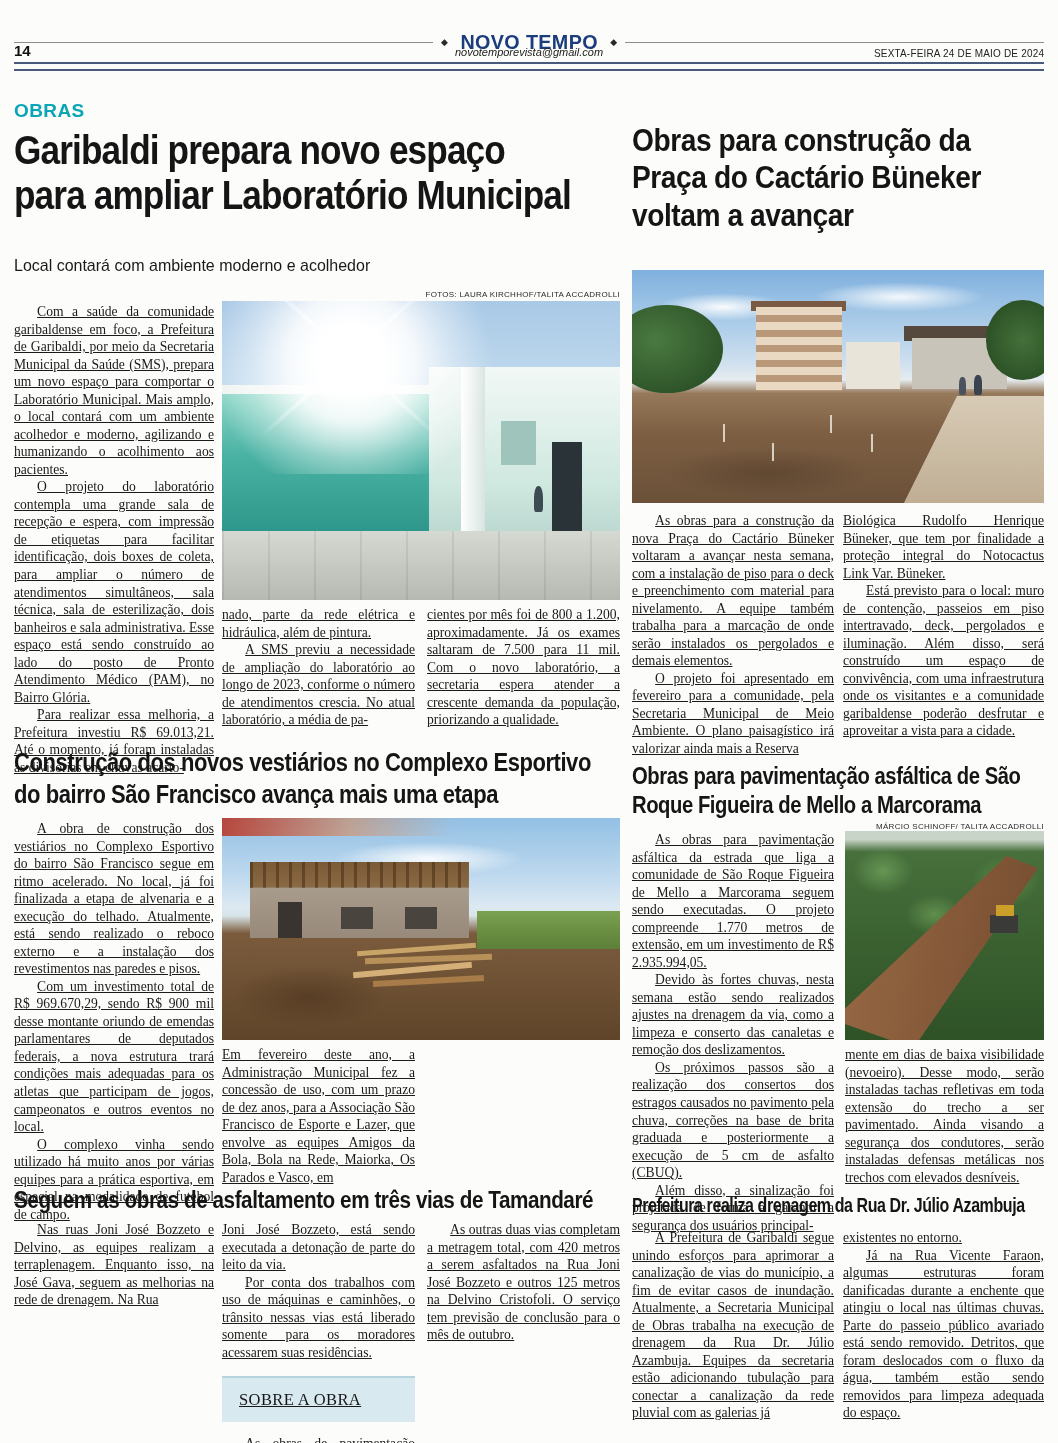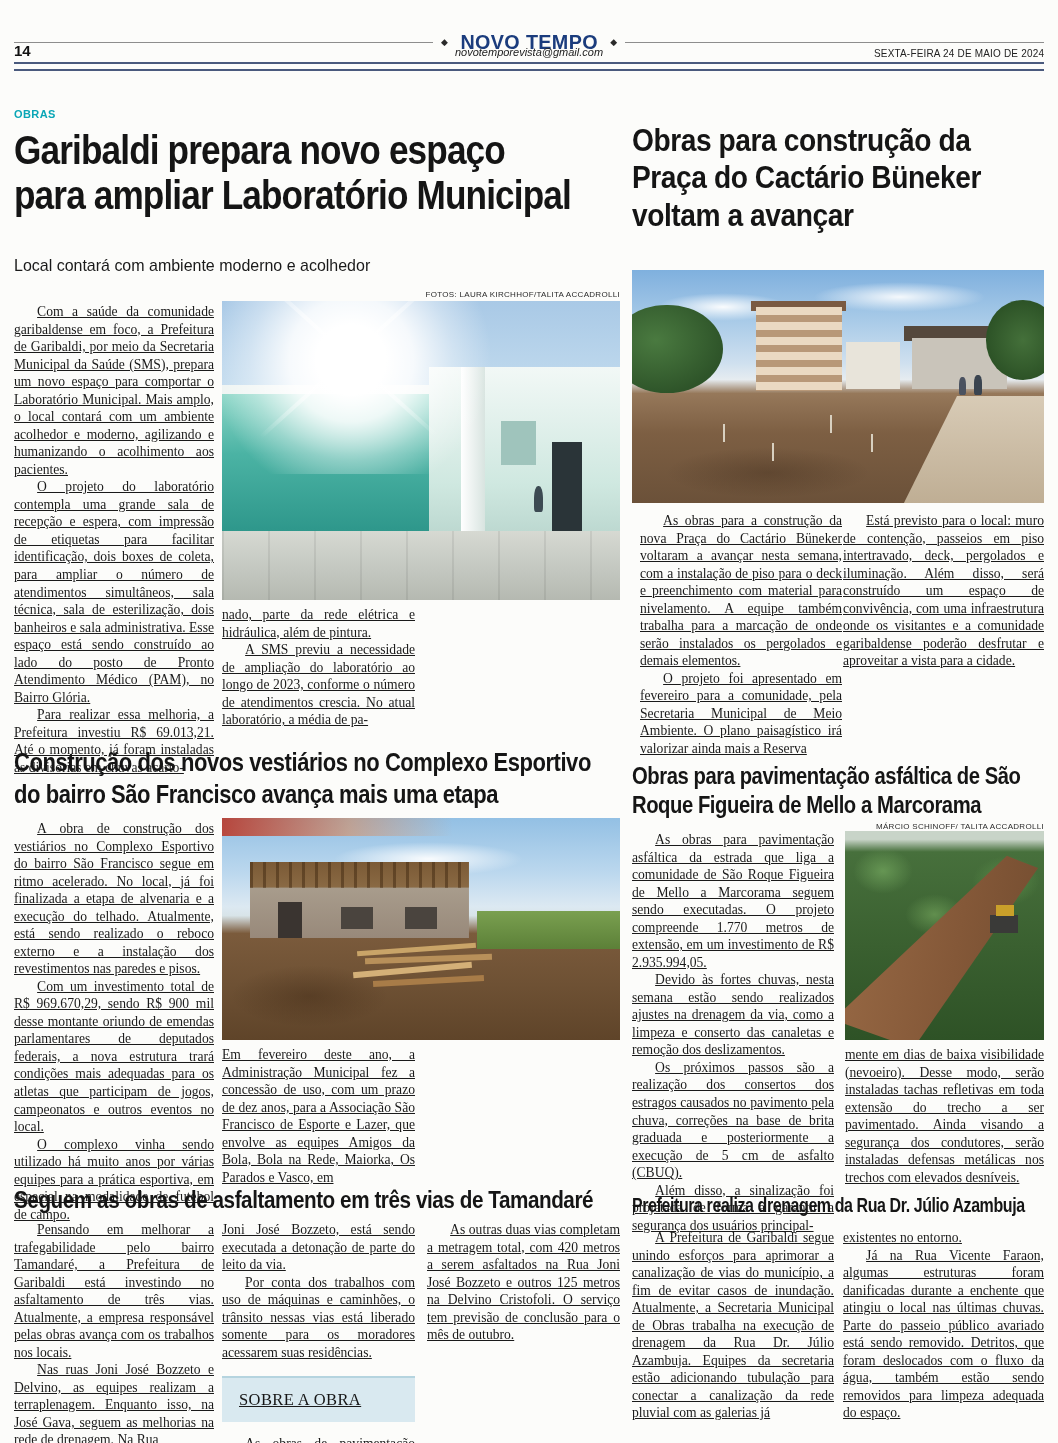--- a/index.html
+++ b/index.html
@@ -14,21 +14,21 @@
   .diamond{font-size:9px;color:#2a2a2a;line-height:1;}
   .mast-title{
     font-family:"Liberation Sans",sans-serif;font-weight:bold;font-size:21px;
     color:#1b3c7d;letter-spacing:.4px;transform:scaleX(.94);white-space:nowrap;
   }
   .page-num{position:absolute;left:14px;top:42px;font-family:"Liberation Sans",sans-serif;font-weight:bold;font-size:15px;color:#111;}
   .email{position:absolute;left:0;top:46px;width:1058px;text-align:center;font-style:italic;font-size:11px;color:#222;font-family:"Liberation Sans",sans-serif;}
   .edate{position:absolute;right:14px;top:47px;font-family:"Liberation Sans",sans-serif;font-size:10.5px;color:#222;letter-spacing:.2px;transform:scaleX(.95);transform-origin:right center;}
   .double-rule{position:absolute;left:14px;top:62px;width:1030px;height:5px;border-top:2px solid #4a5a7d;border-bottom:2px solid #4a5a7d;}
   
-  .section-label{position:absolute;left:14px;top:100px;font-family:"Liberation Sans",sans-serif;font-weight:bold;font-size:11px;color:#0aa6b6;letter-spacing:.4px;margin-top:8px;}
+  .section-label{position:absolute;left:14px;top:100px;font-family:"Liberation Sans",sans-serif;font-weight:bold;font-size:19px;color:#0aa6b6;letter-spacing:.4px;}
   .hl{
     position:absolute;margin:0;font-family:"Liberation Sans",sans-serif;font-weight:bold;color:#151515;
     white-space:pre-line;transform:scaleX(.88);transform-origin:0 0;letter-spacing:-.5px;
   }
   .hl-main{left:14px;top:128px;width:720px;font-size:40px;line-height:1.12;letter-spacing:-1px;}
   .subhead{position:absolute;left:14px;top:256px;font-family:"Liberation Sans",sans-serif;font-size:17px;color:#1a1a1a;transform:scaleX(.94);transform-origin:0 0;}
   .hl-praca{left:632px;top:122px;width:480px;font-size:32px;line-height:1.17;}
   .hl-vest{left:14px;top:747px;width:700px;font-size:25px;line-height:1.27;}
   .hl-pav{left:632px;top:762px;width:560px;font-size:23px;line-height:1.28;}
   .hl-tam{left:14px;top:1186px;width:720px;font-size:23.5px;line-height:1.2;}
@@ -37,21 +37,21 @@
   .credit{position:absolute;font-family:"Liberation Sans",sans-serif;font-size:8px;color:#2a2a2a;letter-spacing:.3px;text-align:right;}
   .credit-1{left:222px;top:290px;width:398px;}
   .credit-2{left:632px;top:822px;width:412px;}
   
   .col{position:absolute;font-size:13.6px;line-height:1.29;text-align:justify;text-decoration:underline;}
   .col p{margin:0;text-indent:1.7em;}
   .col p.noindent{text-indent:0;}
   .col-a1c1{left:14px;top:303px;width:200px;}
   .col-a1c2{left:222px;top:606px;width:193px;}
   .col-a1c3{left:427px;top:606px;width:193px;}
-  .col-prc1{left:632px;top:512px;width:202px;margin-left:8px;}
+  .col-prc1{left:632px;top:512px;width:202px;}
   .col-prc2{left:843px;top:512px;width:201px;}
   .col-v1{left:14px;top:820px;width:200px;}
   .col-v2{left:222px;top:1046px;width:193px;}
   .col-v3{left:427px;top:1046px;width:193px;}
   .col-p1{left:632px;top:831px;width:202px;}
   .col-p2{left:845px;top:1046px;width:199px;}
   .col-t1{left:14px;top:1221px;width:200px;}
   .col-t2{left:222px;top:1221px;width:193px;}
   .col-t3{left:427px;top:1221px;width:193px;}
   .col-d1{left:632px;top:1229px;width:202px;}
@@ -165,20 +165,23 @@
 
   <div class="col col-a1c1">
       <p>Com a saúde da comunidade garibaldense em foco, a Prefeitura de Garibaldi, por meio da Secretaria Municipal da Saúde (SMS), prepara um novo espaço para comportar o Laboratório Municipal. Mais amplo, o local contará com um ambiente acolhedor e moderno, agilizando e humanizando o acolhimento aos pacientes.</p>
       <p>O projeto do laboratório contempla uma grande sala de recepção e espera, com impressão de etiquetas para facilitar identificação, dois boxes de coleta, para ampliar o número de atendimentos simultâneos, sala técnica, sala de esterilização, dois banheiros e sala administrativa. Esse espaço está sendo construído ao lado do posto de Pronto Atendimento Médico (PAM), no Bairro Glória.</p>
       <p>Para realizar essa melhoria, a Prefeitura investiu R$ 69.013,21. Até o momento, já foram instaladas as divisórias em chuvas acarto-</p>
     </div>
   <div class="col col-a1c2">
       <p class="noindent">nado, parte da rede elétrica e hidráulica, além de pintura.</p>
       <p>A SMS previu a necessidade de ampliação do laboratório ao longo de 2023, conforme o número de atendimentos crescia. No atual laboratório, a média de pa-</p>
     </div>
+  <div class="col col-a1c3">
+      <p class="noindent">cientes por mês foi de 800 a 1.200, aproximadamente. Já os exames saltaram de 7.500 para 11 mil. Com o novo laboratório, a secretaria espera atender a crescente demanda da população, priorizando a qualidade.</p>
+    </div>
 
   <h2 class="hl hl-praca">Obras para construção da
 Praça do Cactário Büneker
 voltam a avançar</h2>
   <div class="photo photo-praca">
     <div class="pp-cloud1"></div>
     <div class="pp-cloud2"></div>
     <div class="pp-tree-l"></div>
     <div class="pp-bldg1-roof"></div>
     <div class="pp-bldg1"></div>
@@ -193,20 +196,21 @@
     <div class="pp-stake3"></div>
     <div class="pp-stake4"></div>
     <div class="pp-worker1"></div>
     <div class="pp-worker2"></div>
   </div>
   <div class="col col-prc1">
       <p>As obras para a construção da nova Praça do Cactário Büneker voltaram a avançar nesta semana, com a instalação de piso para o deck e preenchimento com material para nivelamento. A equipe também trabalha para a marcação de onde serão instalados os pergolados e demais elementos.</p>
       <p>O projeto foi apresentado em fevereiro para a comunidade, pela Secretaria Municipal de Meio Ambiente. O plano paisagístico irá valorizar ainda mais a Reserva</p>
     </div>
   <div class="col col-prc2">
+      <p class="noindent">Biológica Rudolfo Henrique Büneker, que tem por finalidade a proteção integral do Notocactus Link Var. Büneker.</p>
       <p>Está previsto para o local: muro de contenção, passeios em piso intertravado, deck, pergolados e iluminação. Além disso, será construído um espaço de convivência, com uma infraestrutura onde os visitantes e a comunidade garibaldense poderão desfrutar e aproveitar a vista para a cidade.</p>
     </div>
 
   <h2 class="hl hl-vest">Construção dos novos vestiários no Complexo Esportivo
 do bairro São Francisco avança mais uma etapa</h2>
   <div class="photo photo-vest">
     <div class="pv-flare"></div>
     <div class="pv-cloud1"></div>
     <div class="pv-build"></div>
     <div class="pv-door"></div>
@@ -244,21 +248,20 @@
       <p>Devido às fortes chuvas, nesta semana estão sendo realizados ajustes na drenagem da via, como a limpeza e conserto das canaletas e remoção dos deslizamentos.</p>
       <p>Os próximos passos são a realização dos consertos dos estragos causados no pavimento pela chuva, correções na base de brita graduada e posteriormente a execução de 5 cm de asfalto (CBUQ).</p>
       <p>Além disso, a sinalização foi projetada de forma a garantir a segurança dos usuários principal-</p>
     </div>
   <div class="col col-p2">
       <p class="noindent">mente em dias de baixa visibilidade (nevoeiro). Desse modo, serão instaladas tachas refletivas em toda extensão do trecho a ser pavimentado. Ainda visando a segurança dos condutores, serão instaladas defensas metálicas nos trechos com elevados desníveis.</p>
     </div>
 
   <h2 class="hl hl-tam">Seguem as obras de asfaltamento em três vias de Tamandaré</h2>
   <div class="col col-t1">
-      <p>Pensando em melhorar a trafegabilidade pelo bairro Tamandaré, a Prefeitura de Garibaldi está investindo no asfaltamento de três vias. Atualmente, a empresa responsável pelas obras avança com os trabalhos nos locais.</p>
       <p>Nas ruas Joni José Bozzeto e Delvino, as equipes realizam a terraplenagem. Enquanto isso, na José Gava, seguem as melhorias na rede de drenagem. Na Rua</p>
     </div>
   <div class="col col-t2">
     <div>
         <p class="noindent">Joni José Bozzeto, está sendo executada a detonação de parte do leito da via.</p>
         <p>Por conta dos trabalhos com uso de máquinas e caminhões, o trânsito nessas vias está liberado somente para os moradores acessarem suas residências.</p>
       </div>
     <div class="sobre-box">
       <span>SOBRE A OBRA</span>
     </div>

